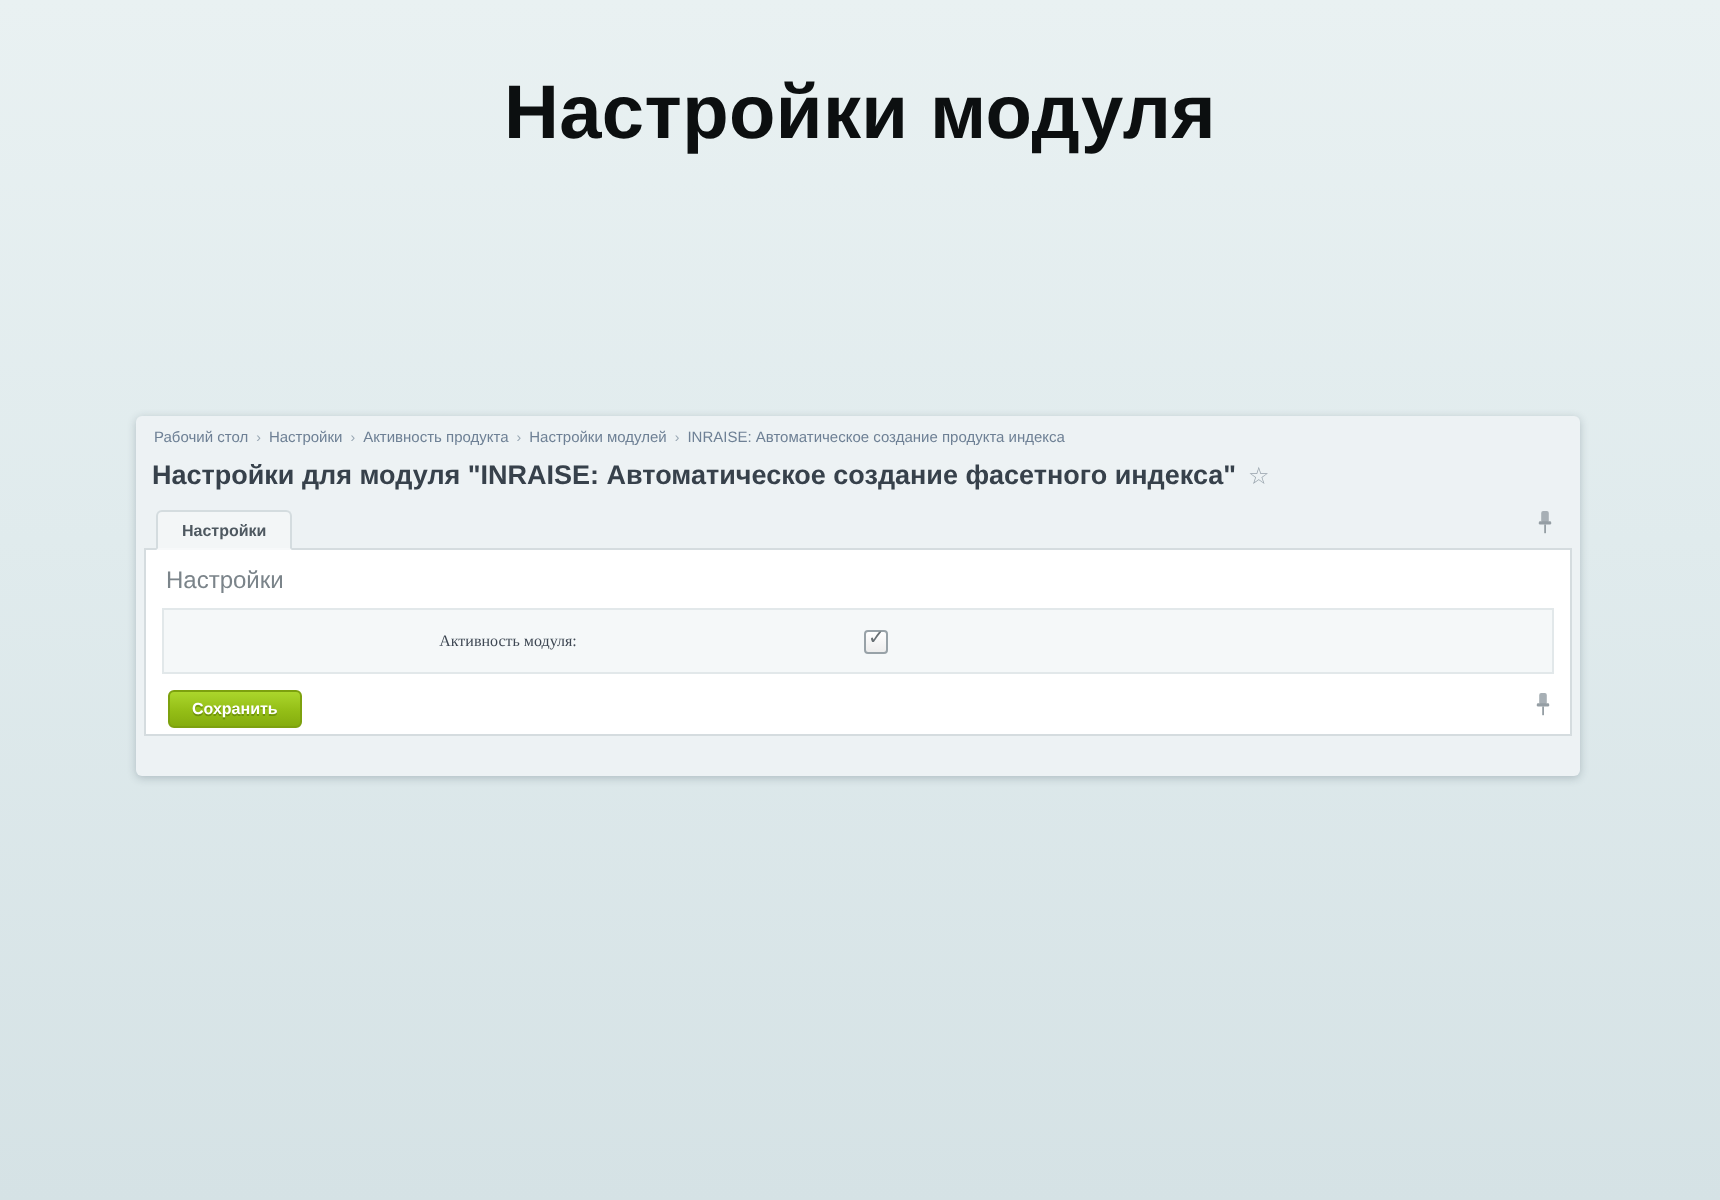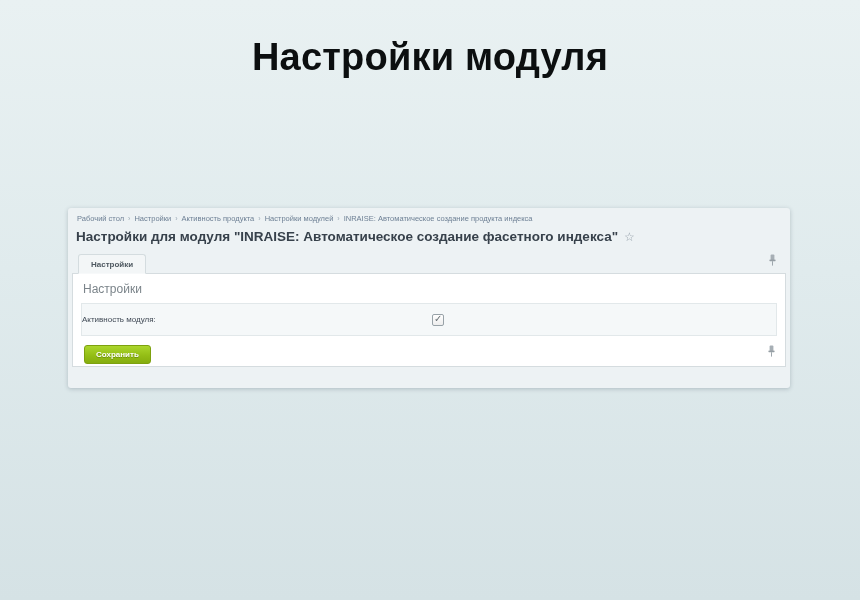--- a/index.html
+++ b/index.html
@@ -100,24 +100,25 @@
   .field-box {
     margin: 0 8px;
     height: 33px;
     background: #f5f8f9;
     border: 1px solid #e2e8ea;
     display: flex;
     align-items: center;
   }
   .field-label {
     width: 50%;
-    text-align: left;
+    text-align: center;
     font-size: 8px;
     color: #3f4854;
     padding-right: 3px;
+    font-family: Liberation Serif, serif;
   }
   .field-control {
     width: 50%;
     display: flex;
     align-items: center;
   }
   .checkbox {
     width: 12px;
     height: 12px;
     margin-left: 3px;

